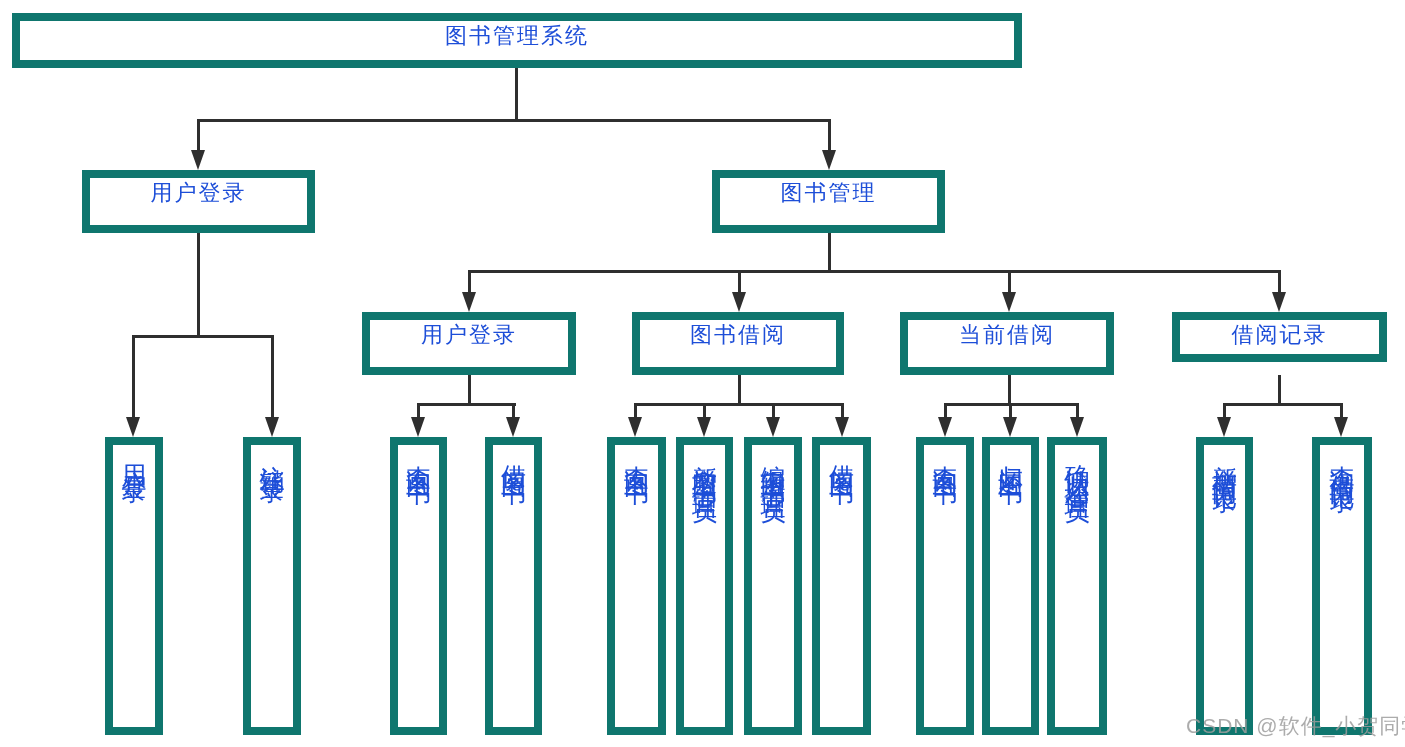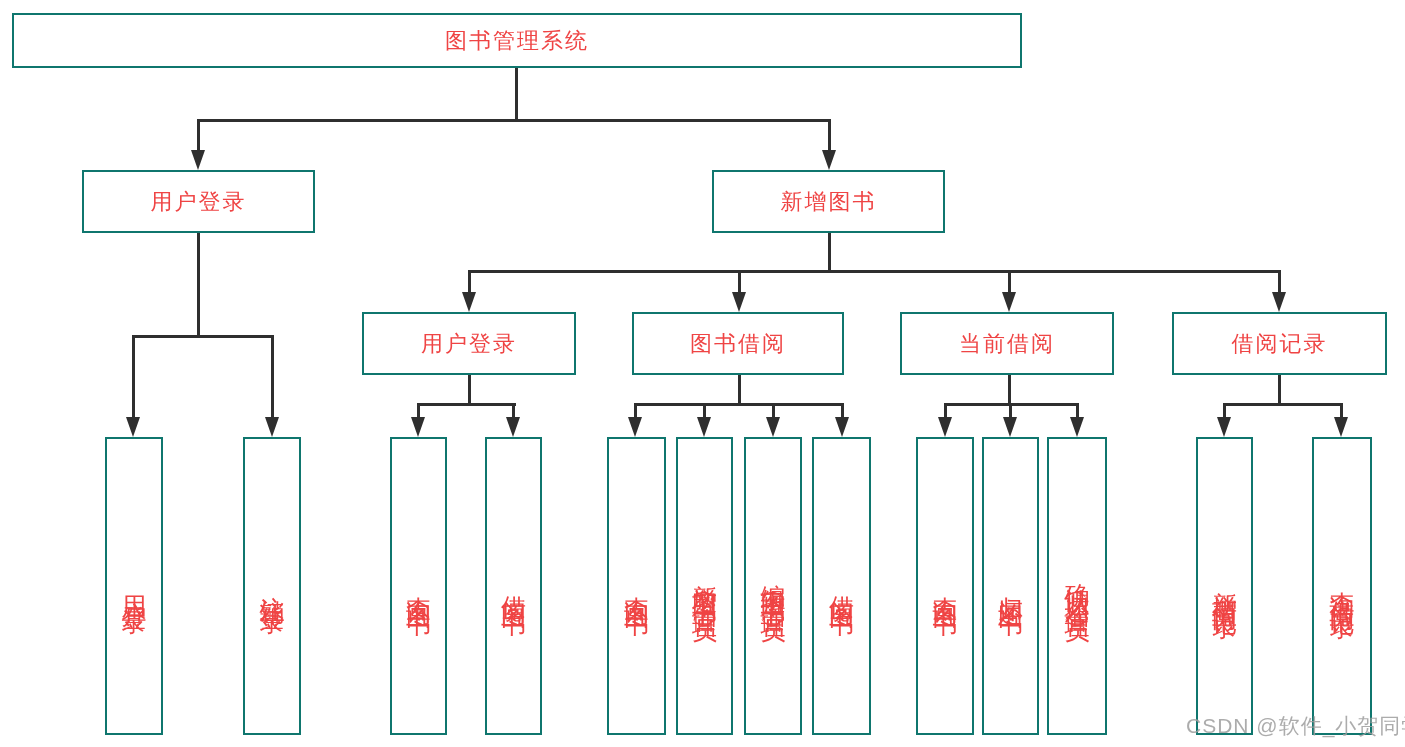--- a/index.html
+++ b/index.html
@@ -2,23 +2,23 @@
 <html><head>
 <meta charset="utf-8">
 <style>
   html,body { margin:0; padding:0; background:#ffffff; }
   .canvas {
     position:relative; width:1405px; height:747px; background:#ffffff;
     font-family:"Liberation Sans", sans-serif; overflow:hidden;
   }
   .box {
     position:absolute; box-sizing:border-box;
-    border:2px solid #0f766e; background:#ffffff;
-    display:flex; align-items:center; justify-content:center;
-    color:#ef4444; font-size:22px; letter-spacing:2px; white-space:nowrap;
+    border:8px solid #0f766e; background:#ffffff;
+    display:flex; align-items:flex-start; justify-content:center;
+    color:#1d4ed8; font-size:22px; letter-spacing:2px; white-space:nowrap;
   }
   .leaf { font-size:25px; }
   .leaf .vtext {
     writing-mode:vertical-rl; text-orientation:mixed;
     letter-spacing:5px; line-height:1; white-space:nowrap;
   }
   .vline, .hline { position:absolute; background:#2f2f2f; }
   .arrow {
     position:absolute; width:0; height:0;
     border-left:7px solid transparent; border-right:7px solid transparent;
@@ -43,21 +43,21 @@
   <div class="hline" style="left:197px; top:119px; width:634px; height:3px;"></div>
   <div class="vline" style="left:197px; top:119px; width:3px; height:36px;"></div>
   <div class="arrow" style="left:191px; top:150px;"></div>
   <div class="vline" style="left:828px; top:119px; width:3px; height:36px;"></div>
   <div class="arrow" style="left:822px; top:150px;"></div>
 
   <div class="box" style="left:82px; top:170px; width:233px; height:63px;">
     <span>用户登录</span>
   </div>
   <div class="box" style="left:712px; top:170px; width:233px; height:63px;">
-    <span>新增图书</span>
+    <span>图书管理</span>
   </div>
 
   <div class="vline" style="left:197px; top:233px; width:3px; height:105px;"></div>
   <div class="hline" style="left:132px; top:335px; width:142px; height:3px;"></div>
   <div class="vline" style="left:132px; top:335px; width:3px; height:85px;"></div>
   <div class="arrow" style="left:126px; top:417px;"></div>
   <div class="vline" style="left:271px; top:335px; width:3px; height:85px;"></div>
   <div class="arrow" style="left:265px; top:417px;"></div>
 
   <div class="vline" style="left:828px; top:233px; width:3px; height:40px;"></div>
@@ -73,21 +73,21 @@
 
   <div class="box" style="left:362px; top:312px; width:214px; height:63px;">
     <span>用户登录</span>
   </div>
   <div class="box" style="left:632px; top:312px; width:212px; height:63px;">
     <span>图书借阅</span>
   </div>
   <div class="box" style="left:900px; top:312px; width:214px; height:63px;">
     <span>当前借阅</span>
   </div>
-  <div class="box" style="left:1172px; top:312px; width:215px; height:63px;">
+  <div class="box" style="left:1172px; top:312px; width:215px; height:50px;">
     <span>借阅记录</span>
   </div>
 
   <div class="vline" style="left:468px;  top:375px; width:3px; height:31px;"></div>
   <div class="vline" style="left:738px;  top:375px; width:3px; height:31px;"></div>
   <div class="vline" style="left:1008px; top:375px; width:3px; height:31px;"></div>
   <div class="vline" style="left:1278px; top:375px; width:3px; height:31px;"></div>
 
   <div class="hline" style="left:417px; top:403px; width:99px; height:3px;"></div>
   <div class="vline" style="left:417px; top:403px; width:3px; height:17px;"></div>

